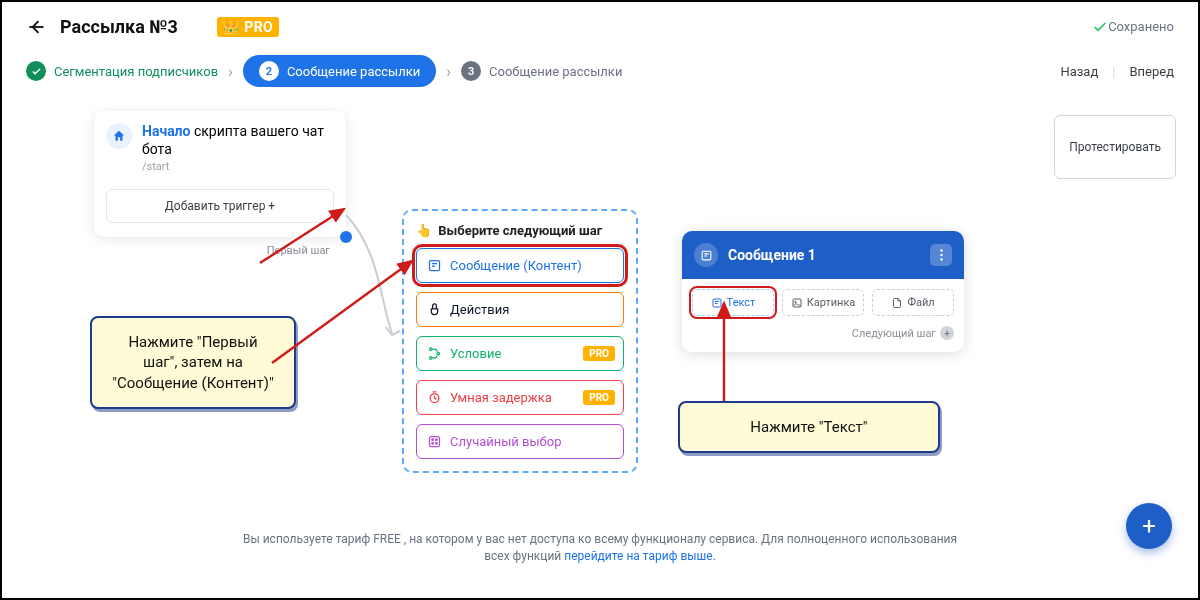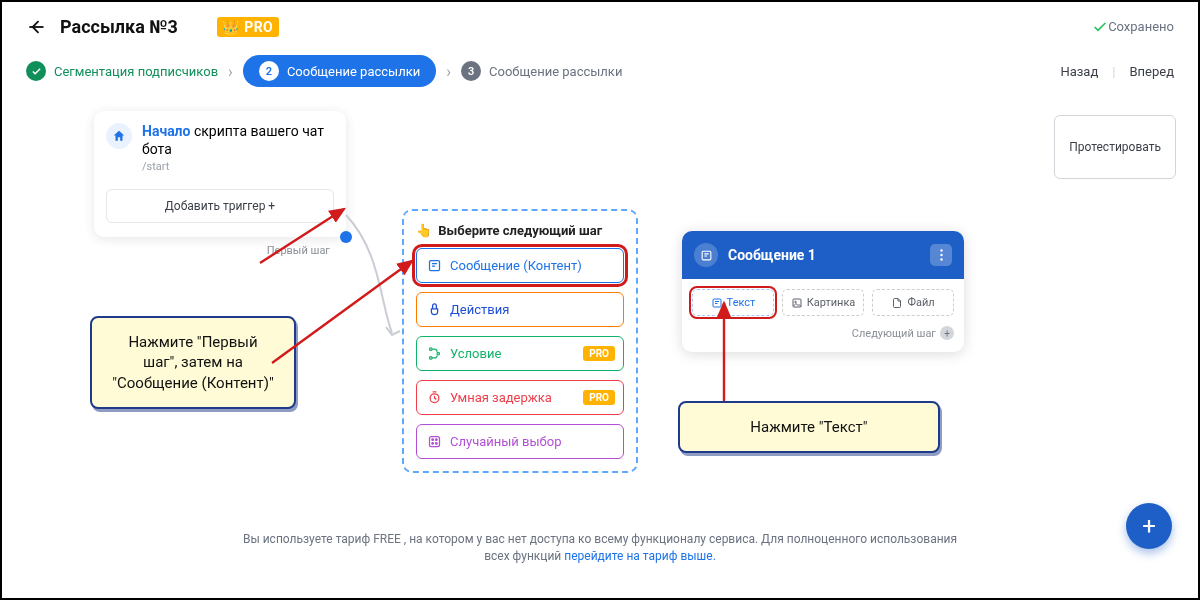--- a/index.html
+++ b/index.html
@@ -41,21 +41,21 @@
 .first-step-lbl { position: absolute; right: 16px; bottom: -20px; font-size: 11px; color: #8a8f97; }
 .first-step-dot { position: absolute; right: -6px; bottom: -6px; width: 12px; height: 12px; border-radius: 50%; background: #1e73e8; }
 
 .test-btn { position: absolute; right: 22px; top: 14px; border: 1px solid #d2d5da; background: #fff; border-radius: 6px; padding: 24px 14px; font-size: 12px; color: #3a3f47; cursor: pointer; }
 
 .next-card { position: absolute; left: 400px; top: 108px; width: 236px; border: 2px dashed #5ea8ff; border-radius: 10px; padding: 12px; background: #fff; }
 .next-title { display: flex; align-items: center; gap: 6px; font-size: 13px; font-weight: 700; color: #222; margin-bottom: 10px; }
 .opt { border: 1.5px solid; border-radius: 6px; padding: 9px 10px; font-size: 13px; display: flex; align-items: center; gap: 8px; margin-bottom: 9px; cursor: pointer; position: relative; }
 .opt .pro { position: absolute; right: 8px; background: #ffb300; color: #fff; font-size: 10px; font-weight: 700; padding: 2px 6px; border-radius: 3px; }
 .opt.msg { border-color: #1e73e8; color: #1e73e8; }
-.opt.act { border-color: #ff7a00; color: #1d4ed8; }
+.opt.act { border-color: #ff7a00; color: #0f172a; }
 .opt.cond { border-color: #12b36a; color: #12b36a; }
 .opt.delay { border-color: #ef3e4a; color: #ef3e4a; }
 .opt.rand { border-color: #b34fd3; color: #b34fd3; margin-bottom: 0; }
 .opt.msg.boxed { outline: 3px solid #d11a1a; outline-offset: 1px; }
 
 .msg-card { position: absolute; left: 680px; top: 130px; width: 282px; background: #fff; border-radius: 10px; box-shadow: 0 2px 14px rgba(0,0,0,.14); overflow: visible; }
 .msg-head { background: #1e5fc7; color: #fff; padding: 12px 12px; display: flex; align-items: center; gap: 10px; border-radius: 10px 10px 0 0; }
 .msg-head .ico { width: 24px; height: 24px; border-radius: 50%; background: rgba(255,255,255,.2); display: flex; align-items: center; justify-content: center; }
 .msg-head .ttl { font-weight: 700; font-size: 14px; flex: 1; }
 .msg-head .menu { width: 22px; height: 22px; border-radius: 5px; background: rgba(255,255,255,.25); display:flex; align-items:center; justify-content:center; cursor:pointer; }

